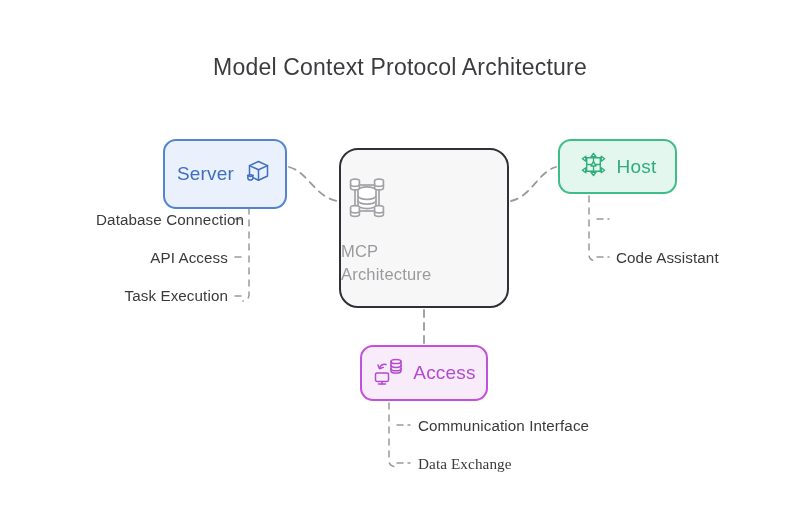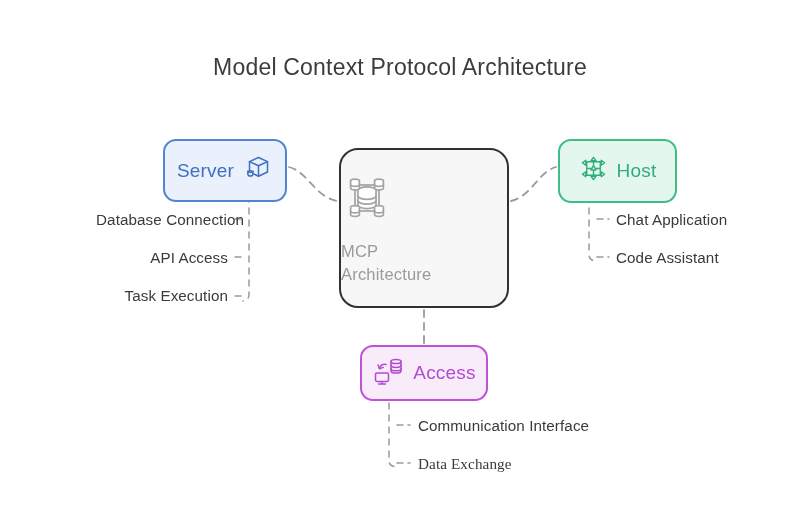--- a/index.html
+++ b/index.html
@@ -46,27 +46,27 @@
     justify-content: center;
     gap: 9px;
     border-radius: 13px;
     border-width: 2px;
     border-style: solid;
     font-size: 19px;
     letter-spacing: 0.2px;
   }
   .node-label { white-space: nowrap; }
   #node-server {
-    left: 163px; top: 139px; width: 124px; height: 63px;
+    left: 163px; top: 139px; width: 124px; height: 70px;
     background: #eaf1fc;
     border-color: #5284d0;
     color: #3f6fc0;
   }
   #node-host {
-    left: 558px; top: 139px; width: 119px; height: 64px;
+    left: 558px; top: 139px; width: 119px; height: 55px;
     background: #e4f7ee;
     border-color: #3dbd87;
     color: #2fae79;
   }
   #node-client {
     left: 360px; top: 345px; width: 128px; height: 56px;
     background: #f8ecfb;
     border-color: #c44fdb;
     color: #b44ad0;
   }
@@ -214,19 +214,18 @@
         <path d="M6 10 L7.5 13.8 L11.3 12.4"></path>
       </svg>
     </span>
     <span class="node-label">Access</span>
   </div>
 
   <div class="leaf leaf-right" style="left:16px; top:211px; width:228px;">Database Connection</div>
   <div class="leaf leaf-right" style="left:0; top:249px; width:228px;">API Access</div>
   <div class="leaf leaf-right" style="left:0; top:287px; width:228px;">Task Execution</div>
 
-  <div class="leaf leaf-left" style="left:616px; top:211px;">Chat Application</div>
   <div class="leaf leaf-left" style="left:418px; top:417px;">Communication Interface</div>
 
   <div class="leaf leaf-left" style="left:616px; top:249px;">Code Assistant</div>
   <div class="leaf leaf-left" style="left:418px; top:455px;font-family:Liberation Serif, serif;">Data Exchange</div>
 
 </div>
 
 </body></html>

